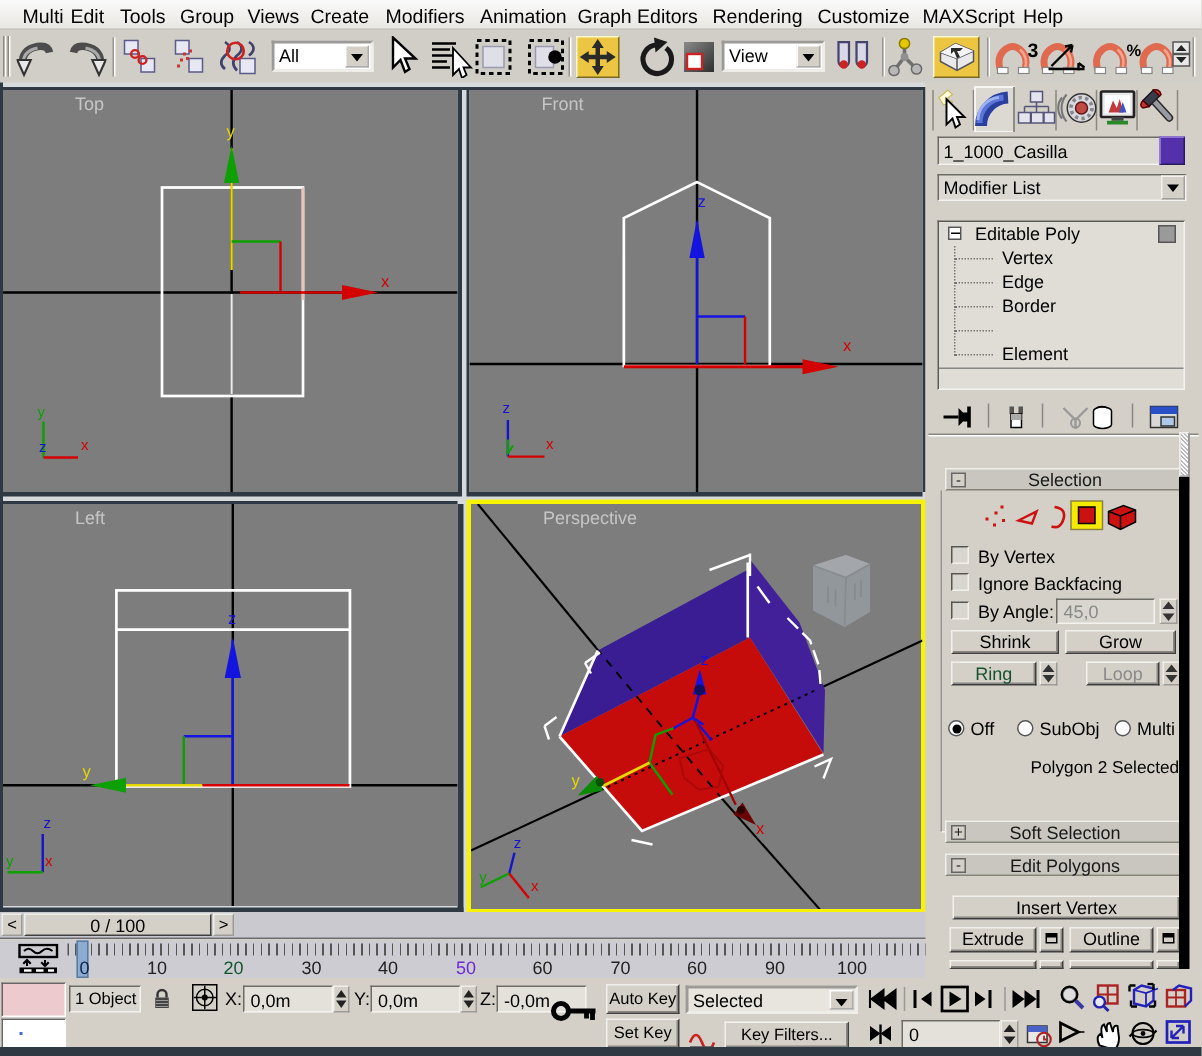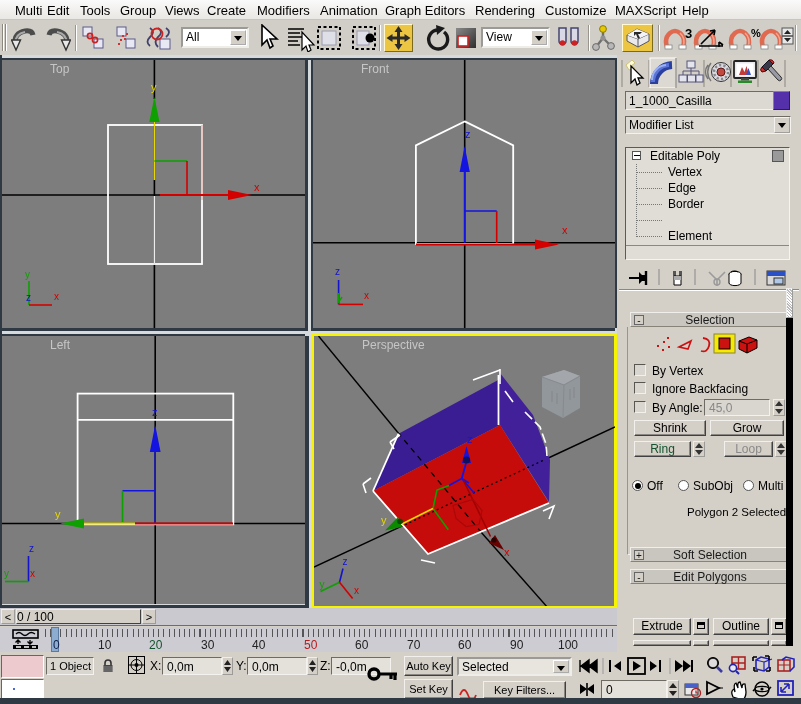--- a/index.html
+++ b/index.html
@@ -506,61 +506,62 @@
 <span class="lbl" style="left:76px;top:424px">SubObj</span>
 <div class="abs" style="left:126px;top:425px;width:11px;height:11px;border-radius:50%;background:#fff;border:1px solid #555"></div>
 <span class="lbl" style="left:141px;top:424px">Multi</span>
 <span class="lbl" style="left:70px;top:451px;font-size:11.5px">Polygon 2 Selected</span>
 
 <div class="roll" style="left:13px;top:492px;width:160px;height:15px">Soft Selection
  <span class="abs" style="left:3px;top:2px;width:10px;height:10px;border:1px solid #666;background:#d4d0c8;font-size:10px;line-height:9px">+</span></div>
 
 <div class="roll" style="left:13px;top:514px;width:160px;height:15px">Edit Polygons
  <span class="abs" style="left:3px;top:2px;width:10px;height:10px;border:1px solid #666;background:#d4d0c8;font-size:10px;line-height:9px">-</span></div>
+<div class="btn3" style="left:18px;top:542px;width:152px;height:16px">Insert Vertex</div>
 <div class="btn3" style="left:16px;top:563px;width:58px;height:17px">Extrude</div>
 <div class="btn3" style="left:76px;top:563px;width:16px;height:17px">
         <span class="abs" style="left:3px;top:3px;width:8px;height:7px;border:1px solid #000;border-top-width:3px"></span>
       </div>
 <div class="btn3" style="left:96px;top:563px;width:56px;height:17px">Outline</div>
 <div class="btn3" style="left:154px;top:563px;width:16px;height:17px">
         <span class="abs" style="left:3px;top:3px;width:8px;height:7px;border:1px solid #000;border-top-width:3px"></span>
       </div>
 <div class="btn3" style="left:16px;top:585px;width:58px;height:6px"></div>
 <div class="btn3" style="left:76px;top:585px;width:16px;height:6px"></div>
 <div class="btn3" style="left:96px;top:585px;width:56px;height:6px"></div>
 <div class="btn3" style="left:154px;top:585px;width:16px;height:6px"></div>
 
 <div class="abs" style="left:169px;top:233px;width:7px;height:358px;background:#000">
  <div class="abs" style="left:0;top:0;width:7px;height:30px;background:#d4d0c8;border:1px outset #eee;background-image:repeating-linear-gradient(45deg,#fff 0 1px,#bbb 1px 2px)"></div>
 </div>
 </div>
 
 <div id="timeslider" class="abs">
  <div class="abs" style="left:1px;top:1px;width:14px;height:15px;background:#d4d0c8;border:1px outset #f0eee9;text-align:center;font-size:11px;line-height:14px">&lt;</div>
- <div class="abs" style="left:16px;top:1px;width:125px;height:15px;background:#d4d0c8;border:1px solid #404040;border-top-color:#f0eee9;border-left-color:#f0eee9;text-align:left;font-size:12px;line-height:14px">0 / 100</div>
+ <div class="abs" style="left:16px;top:1px;width:125px;height:15px;background:#d4d0c8;border:1px solid #404040;border-top-color:#f0eee9;border-left-color:#f0eee9;text-align:center;font-size:12px;line-height:14px">0 / 100</div>
  <div class="abs" style="left:142px;top:1px;width:14px;height:15px;background:#d4d0c8;border:1px outset #f0eee9;text-align:center;font-size:11px;line-height:14px">&gt;</div>
 </div>
 <div id="ruler" class="abs">
  <div class="abs" style="left:10px;top:2px;width:31px;height:20px;border:0">
   <svg width="31" height="20" viewBox="0 0 31 20">
    <rect x="3" y="1" width="25" height="8" fill="none" stroke="#000" stroke-width="1.6"></rect>
    <path d="M6 5 q3 -3 6 0 q3 3 6 0 q3 -3 7 0" fill="none" stroke="#000" stroke-width="1.4"></path>
    <path d="M8 15 v-4 m-2.5 2.5 L8 11 l2.5 2.5 M20 11 v4 m-2.5 -2.5 L20 15 l2.5 -2.5" stroke="#000" stroke-width="1.4" fill="none"></path>
    <rect x="3" y="16" width="25" height="4" fill="#000"></rect>
    <path d="M6 18 h5 M14 18 h5 M22 18 h4" stroke="#fff" stroke-width="1.6"></path>
   </svg>
  </div>
  <div class="abs" style="left:45px;top:2px;width:572px;height:8px;background-image:repeating-linear-gradient(to right,#555 0 1px,transparent 1px 5.15px)"></div>
  <div class="abs" style="left:51px;top:0px;width:8px;height:25px;background:#8cacd0;border:1px solid #5a7aa0"></div>
  <span class="lbl" style="left:53px;top:11px;color:#10204a">0</span>
  <span class="lbl" style="left:98px;top:11px;color:#222">10</span>
  <span class="lbl" style="left:149px;top:11px;color:#14532d">20</span>
  <span class="lbl" style="left:201px;top:11px;color:#222">30</span>
  <span class="lbl" style="left:252px;top:11px;color:#222">40</span>
- <span class="lbl" style="left:304px;top:11px;color:#b91c1c">50</span>
+ <span class="lbl" style="left:304px;top:11px;color:#6d28d9">50</span>
  <span class="lbl" style="left:355px;top:11px;color:#222">60</span>
  <span class="lbl" style="left:407px;top:11px;color:#222">70</span>
  <span class="lbl" style="left:458px;top:11px;color:#222">60</span>
  <span class="lbl" style="left:510px;top:11px;color:#222">90</span>
  <span class="lbl" style="left:558px;top:11px;color:#222">100</span>
 </div>
 <div id="statusbar" class="abs">
 
  <div class="abs" style="left:1px;top:3px;width:43px;height:23px;background:#eccacd;border:1px solid #fff;border-top-color:#666;border-left-color:#666"></div>
  <div class="abs" style="left:1px;top:27px;width:43px;height:24px;background:#fff;border:1px solid #fff;border-top-color:#666;border-left-color:#666"></div>

